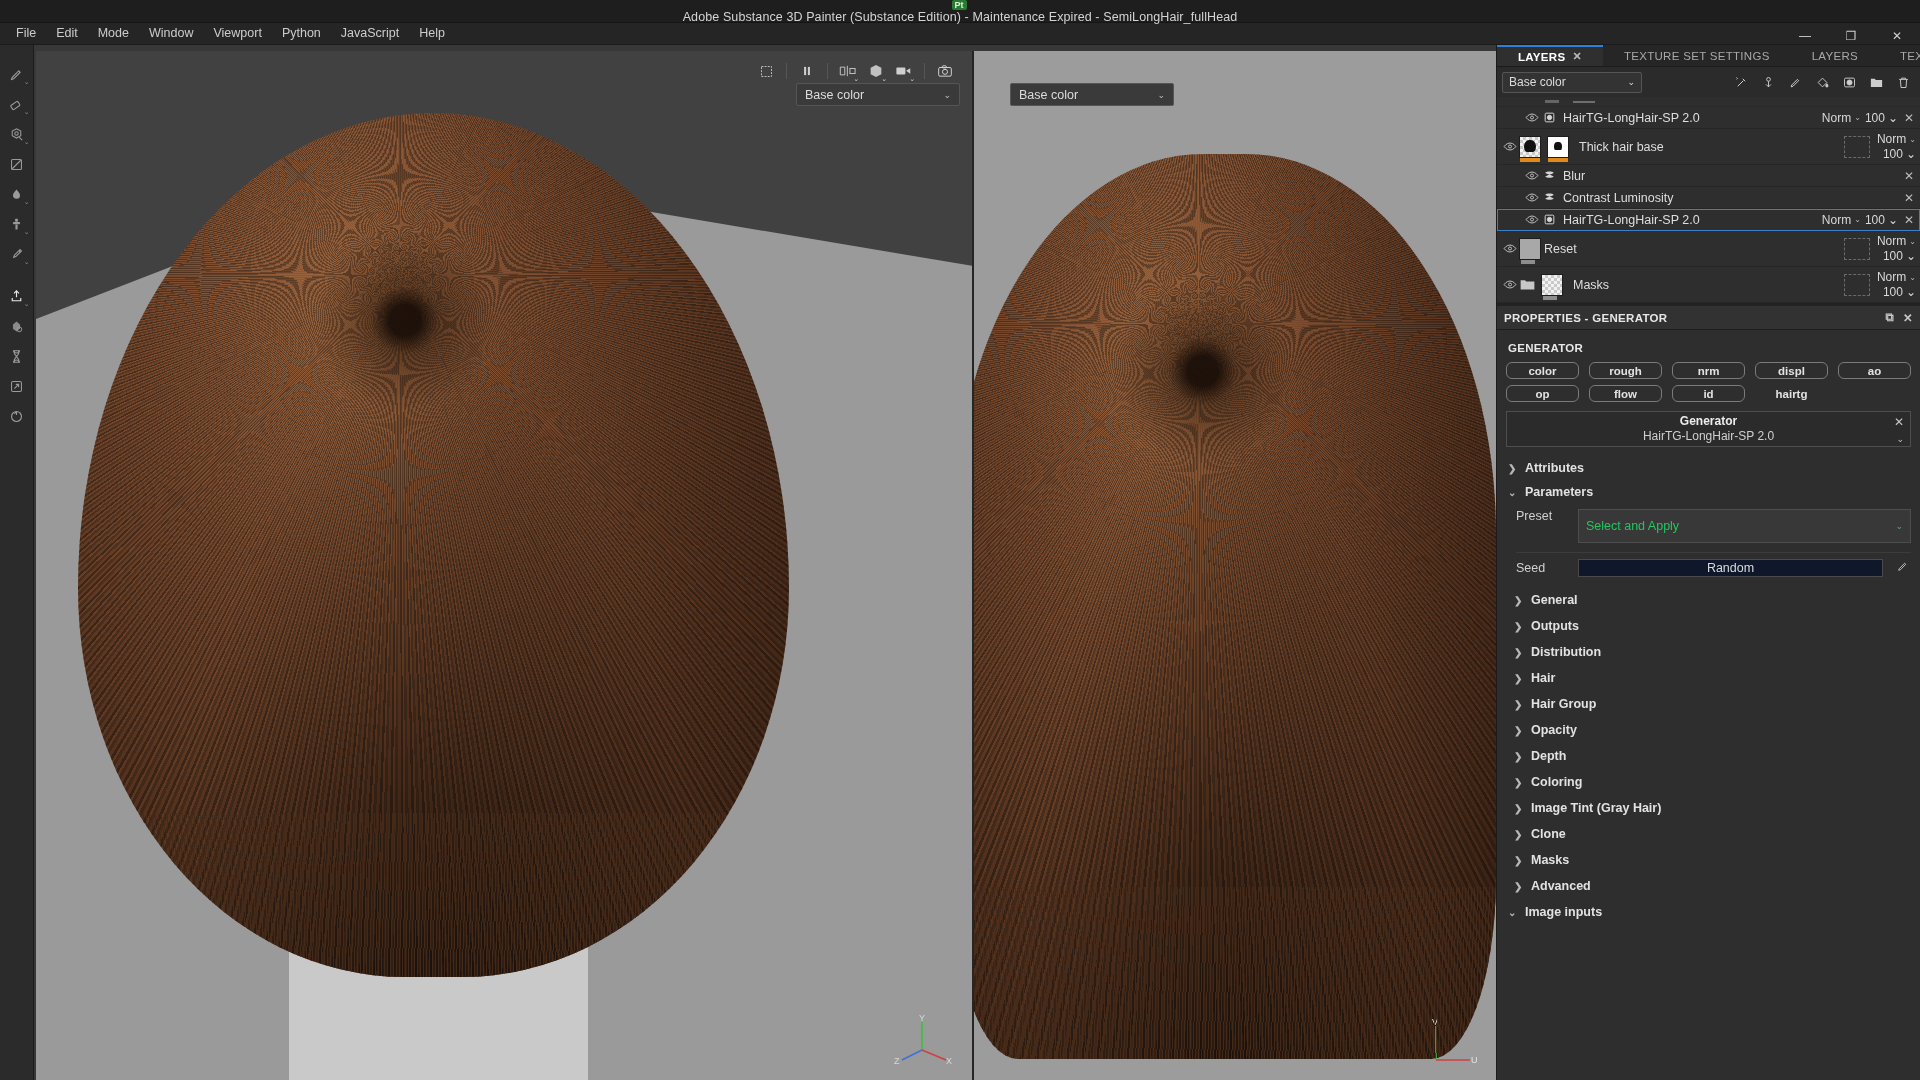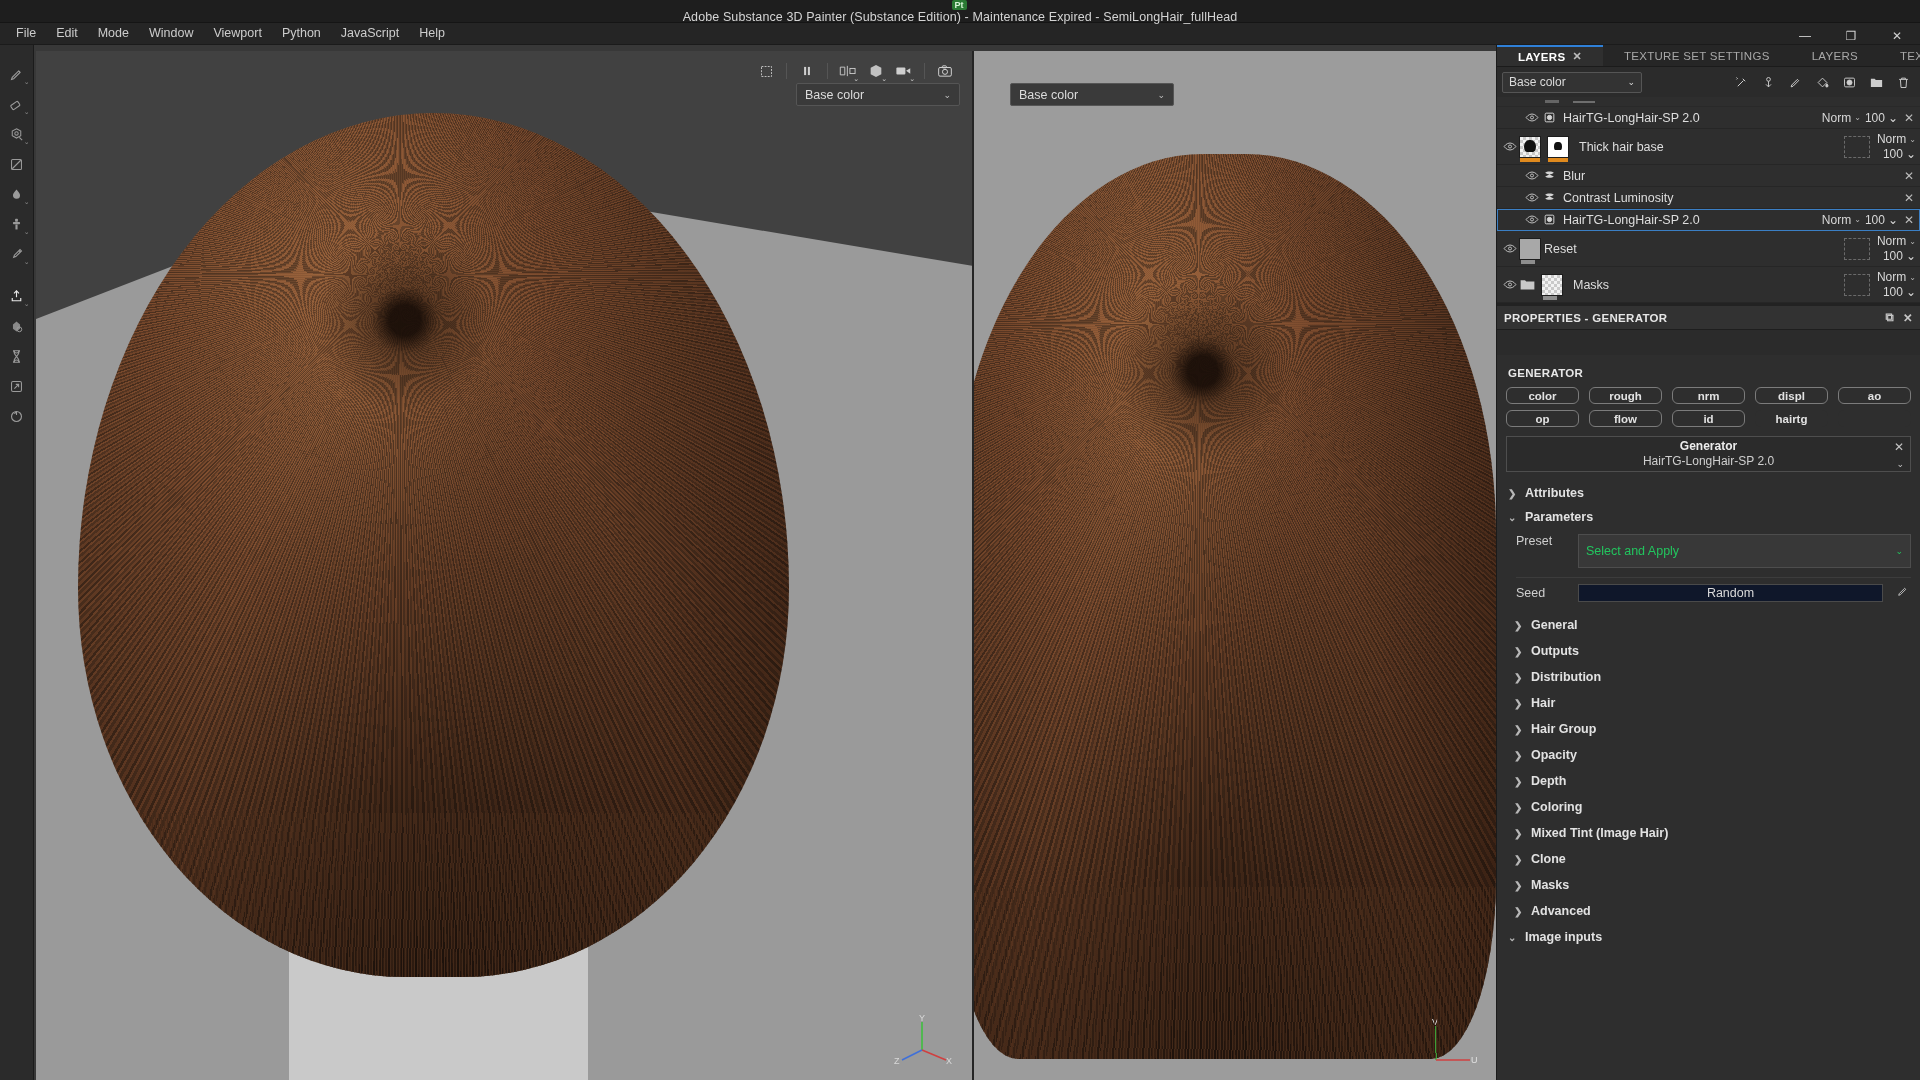--- a/index.html
+++ b/index.html
@@ -209,21 +209,21 @@
     width:26px; height:22px; border:1px dashed #6a6a6a; flex:none;
   }
   .stack-right {
     display:flex; flex-direction:column; align-items:flex-end; gap:1px;
     margin-left:auto; font-size:12px;
   }
   .folder-ico { color:#c8c8c8; }
   
   #properties {
     flex:1; background:#2b2b2b; display:flex; flex-direction:column;
-    border-top:3px solid #222; overflow:hidden;gap:25px;
+    border-top:3px solid #222; overflow:hidden;
   }
   #prop-header {
     height:24px; background:#323232; display:flex; align-items:center;
     padding:0 7px; font-size:11.5px; font-weight:bold; color:#e6e6e6;
     letter-spacing:.3px; border-bottom:1px solid #1e1e1e;
   }
   #prop-header .ph-right { margin-left:auto; display:flex; gap:9px; color:#c6c6c6;}
   #prop-body { flex:1; overflow:hidden; padding:6px 9px 0 9px; background:#2e2e2e; }
   .prop-section-title {
     font-size:11.5px; font-weight:bold; color:#e8e8e8; letter-spacing:.3px;
@@ -826,21 +826,21 @@
           <div class="accordion">
             <span class="arrow">❯</span>
             <span>Depth</span>
           </div>
           <div class="accordion">
             <span class="arrow">❯</span>
             <span>Coloring</span>
           </div>
           <div class="accordion">
             <span class="arrow">❯</span>
-            <span>Mixed Tint (Image Hair)</span>
+            <span>Image Tint (Gray Hair)</span>
           </div>
           <div class="accordion">
             <span class="arrow">❯</span>
             <span>Clone</span>
           </div>
           <div class="accordion">
             <span class="arrow">❯</span>
             <span>Masks</span>
           </div>
           <div class="accordion">

